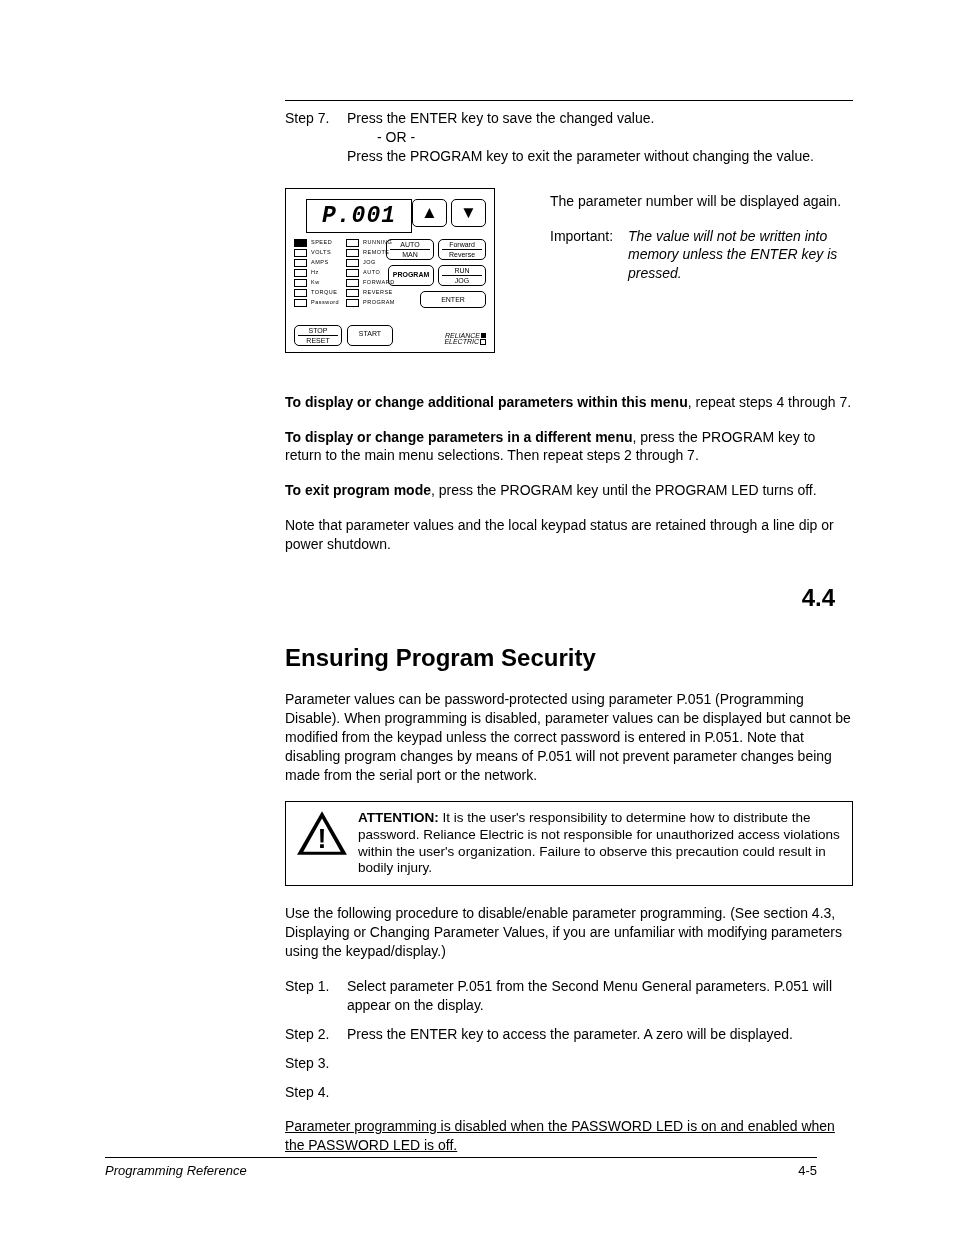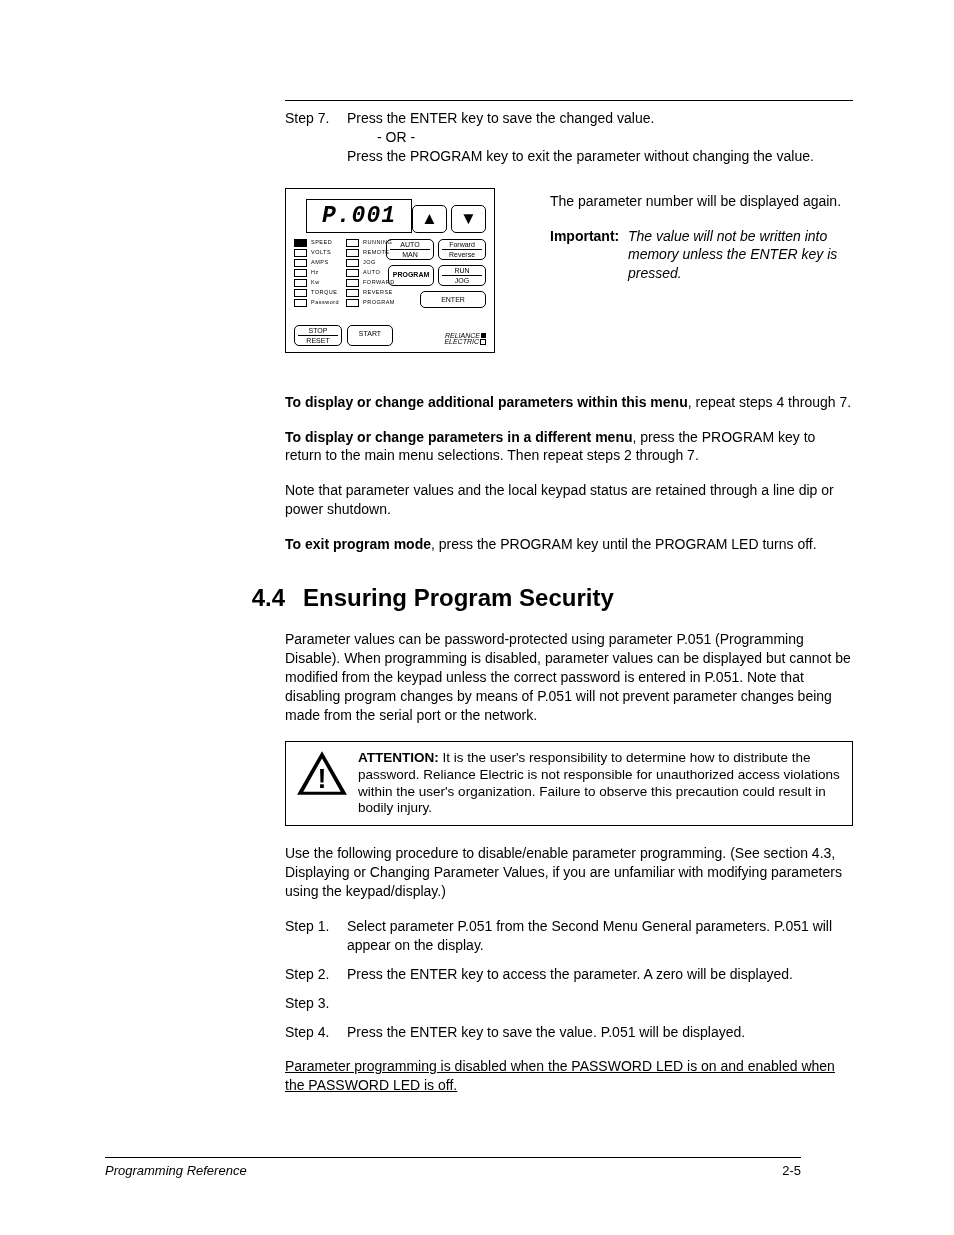--- a/index.html
+++ b/index.html
@@ -52,21 +52,21 @@
   .keypad-box {
     border: 1px solid black;
     padding: 10px 8px 6px 8px;
     box-sizing: border-box;
     width: 210px;
     height: 165px;
     position: relative;
   }
   .kp-top {
     display: flex;
-    align-items: flex-end;
+    align-items: flex-start;
     justify-content: space-between;
     margin-left: 12px;
   }
   .kp-lcd {
     border: 1px solid black;
     height: 32px;
     width: 112px;
     font-family: "Courier New", monospace;
     font-size: 23px;
     line-height: 32px;
@@ -119,21 +119,21 @@
   .kp-right-row { display:flex; gap:4px; }
   .kp-bottom {
     position:absolute; bottom: 6px; left: 8px; right: 8px;
     display:flex; justify-content: space-between; align-items: flex-end;
   }
   .brand { font-size: 7px; font-style: italic; text-align: right; line-height:0.9;}
   .brand .dot { display:inline-block; width:5px; height:5px; background:black; vertical-align:top; margin-left:1px;}
   .side-text { flex: 1; }
   .para { margin: 4px 0 16px 0; }
   .important-row { display:flex; margin-top: 10px;}
-  .important-row .lbl { font-weight: bold; flex: 0 0 78px; }
+  .important-row .lbl { font-weight: normal; flex: 0 0 78px; }
   .important-row .txt { flex:1;font-style:italic; }
 
   h2.section {
     font-size: 24px;
     font-weight: bold;
     margin: 28px 0 16px 0;
     display: flex;
   }
   h2.section .num { flex: 0 0 60px; margin-left: -60px; text-align: right; padding-right: 18px;}
 
@@ -148,21 +148,21 @@
   }
   .warn-tri svg { width: 52px; height: 46px; }
   .attention-text { flex:1; font-size: 13.5px; line-height:1.25;}
 
   .ol-steps .step-row { margin-bottom: 10px; }
 
   .footer {
     position: absolute;
     bottom: 55px;
     left: 105px;
-    right: 111px;
+    right: 95px;
     display: flex;
     justify-content: space-between;
     font-size: 13px;
     border-top: 1px solid black;
     padding-top: 4px;
   }
   .footer .left { font-style: italic; }
   .footer .right { }
   .up-sym { font-size: 11px; vertical-align: 1px;}
 </style>
@@ -288,25 +288,25 @@
           <div class="lbl">Important:</div>
           <div class="txt">The value will not be written into memory unless the ENTER key is pressed.</div>
         </div>
       </div>
     </div>
   </div>
 
   <div class="full-content" style="margin-top: 40px;">
     <div class="para"><b>To display or change additional parameters within this menu</b><span>, repeat steps 4 through 7.</span></div>
     <div class="para"><b>To display or change parameters in a different menu</b><span>, press the PROGRAM key to return to the main menu selections. Then repeat steps 2 through 7.</span></div>
+    <div class="para"><b>To exit program mode</b><span>, press the PROGRAM key until the PROGRAM LED turns off.</span></div>
     <div class="para">Note that parameter values and the local keypad status are retained through a line dip or power shutdown.</div>
-    <div class="para"><b>To exit program mode</b><span>, press the PROGRAM key until the PROGRAM LED turns off.</span></div>
   </div>
 
-  <h2 class="section" style="margin-left:180px;">
+  <h2 class="section" style="margin-left:180px;flex-direction:column;">
     <span class="num">4.4</span>
     <span>Ensuring Program Security</span>
   </h2>
 
   <div class="full-content">
     <div class="para">Parameter values can be password-protected using parameter P.051 (Programming Disable). When programming is disabled, parameter values can be displayed but cannot be modified from the keypad unless the correct password is entered in P.051. Note that disabling program changes by means of P.051 will not prevent parameter changes being made from the serial port or the network.</div>
 
     <div class="attention-box">
       <div class="warn-tri">
         <svg viewBox="0 0 50 44">
@@ -327,25 +327,24 @@
         </div>
         <div class="step-row">
           <div class="step-label">Step 2.</div>
           <div class="step-body">Press the ENTER key to access the parameter. A zero will be displayed.</div>
         </div>
         <div class="step-row">
           <div class="step-label">Step 3.</div>
         </div>
         <div class="step-row">
           <div class="step-label">Step 4.</div>
-          <div class="step-body">Press the ENTER key to save the value. P.051 will be displayed.</div>
         </div>
       </div>
 
     <div class="para" style="margin-top:16px;text-decoration:underline;">Parameter programming is disabled when the PASSWORD LED is on and enabled when the PASSWORD LED is off.</div>
   </div>
 
   <div class="footer">
     <div class="left">Programming Reference</div>
-    <div class="right">2-5</div>
+    <div class="right">4-5</div>
   </div>
 
 </div>
 
 </body></html>

